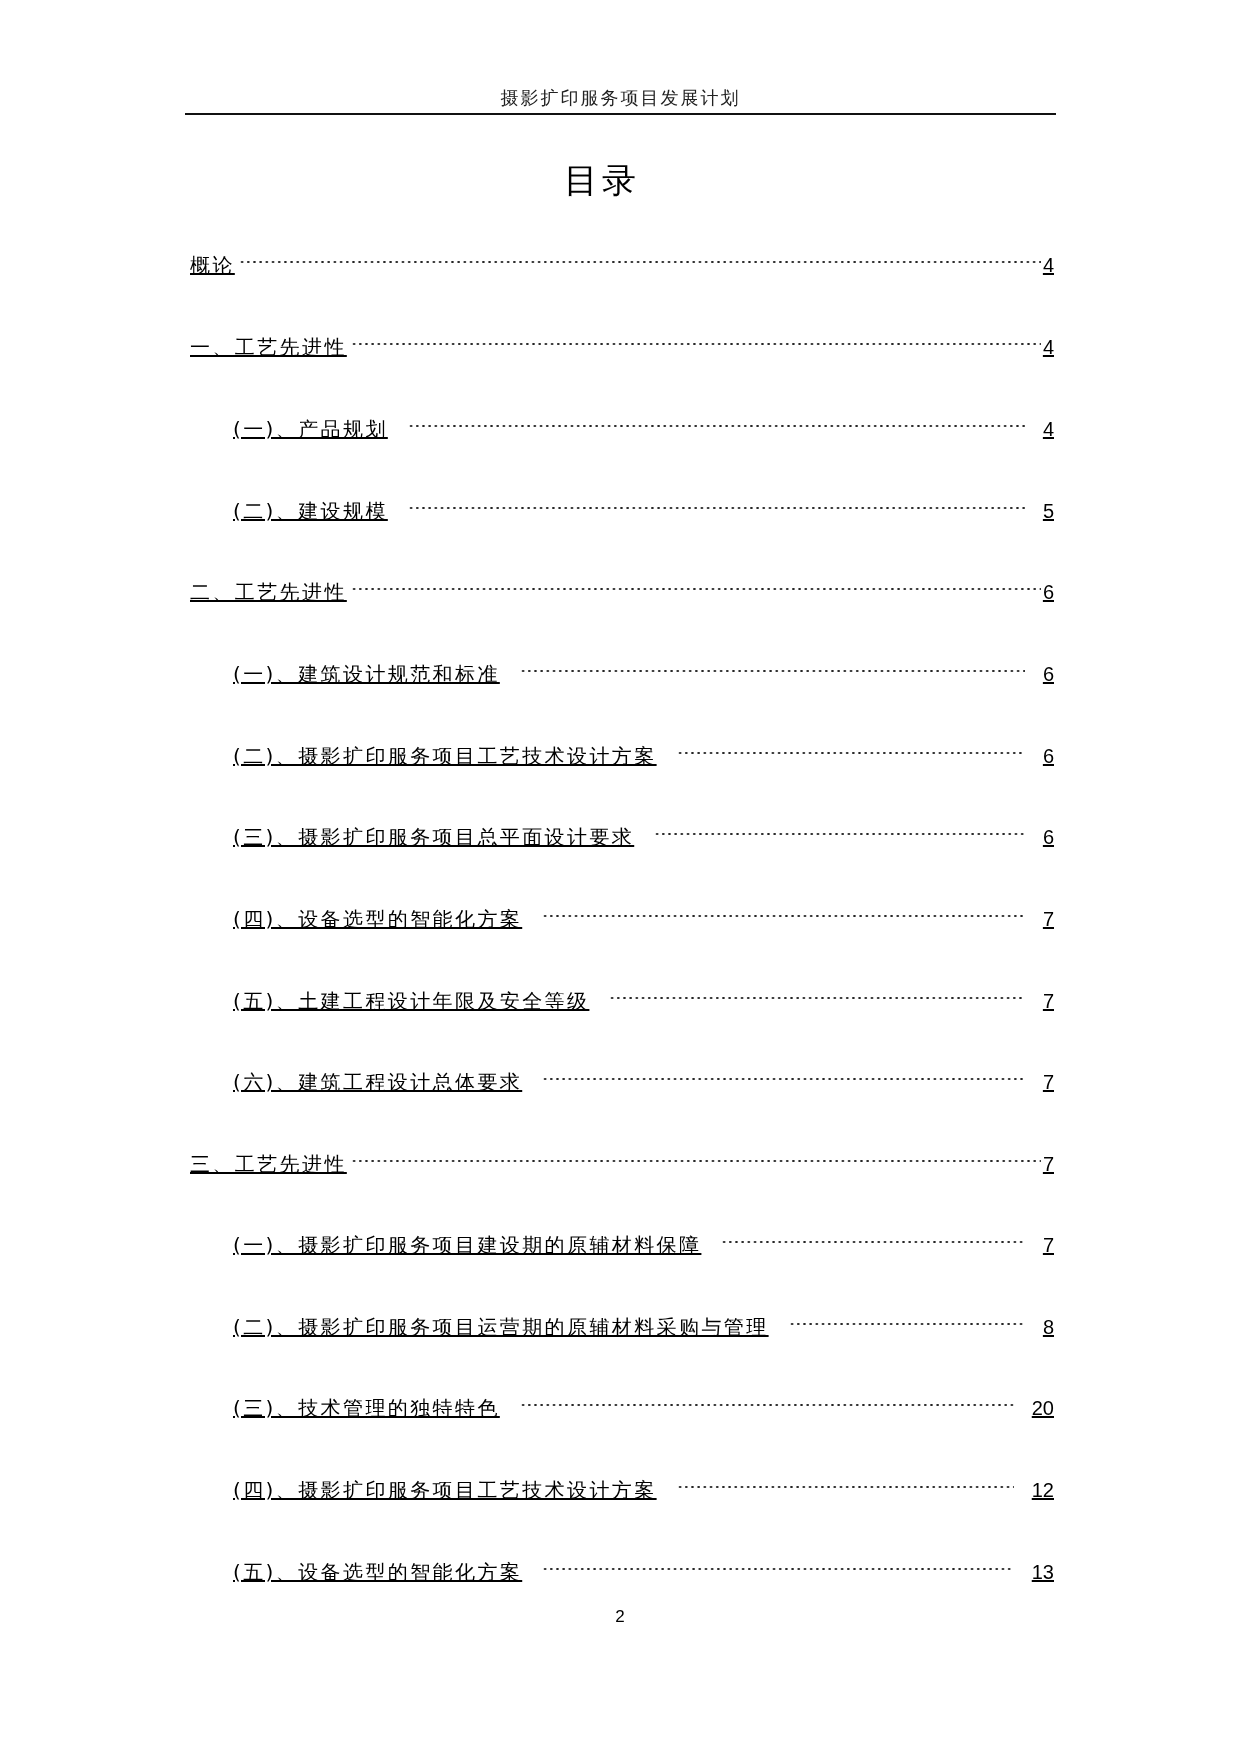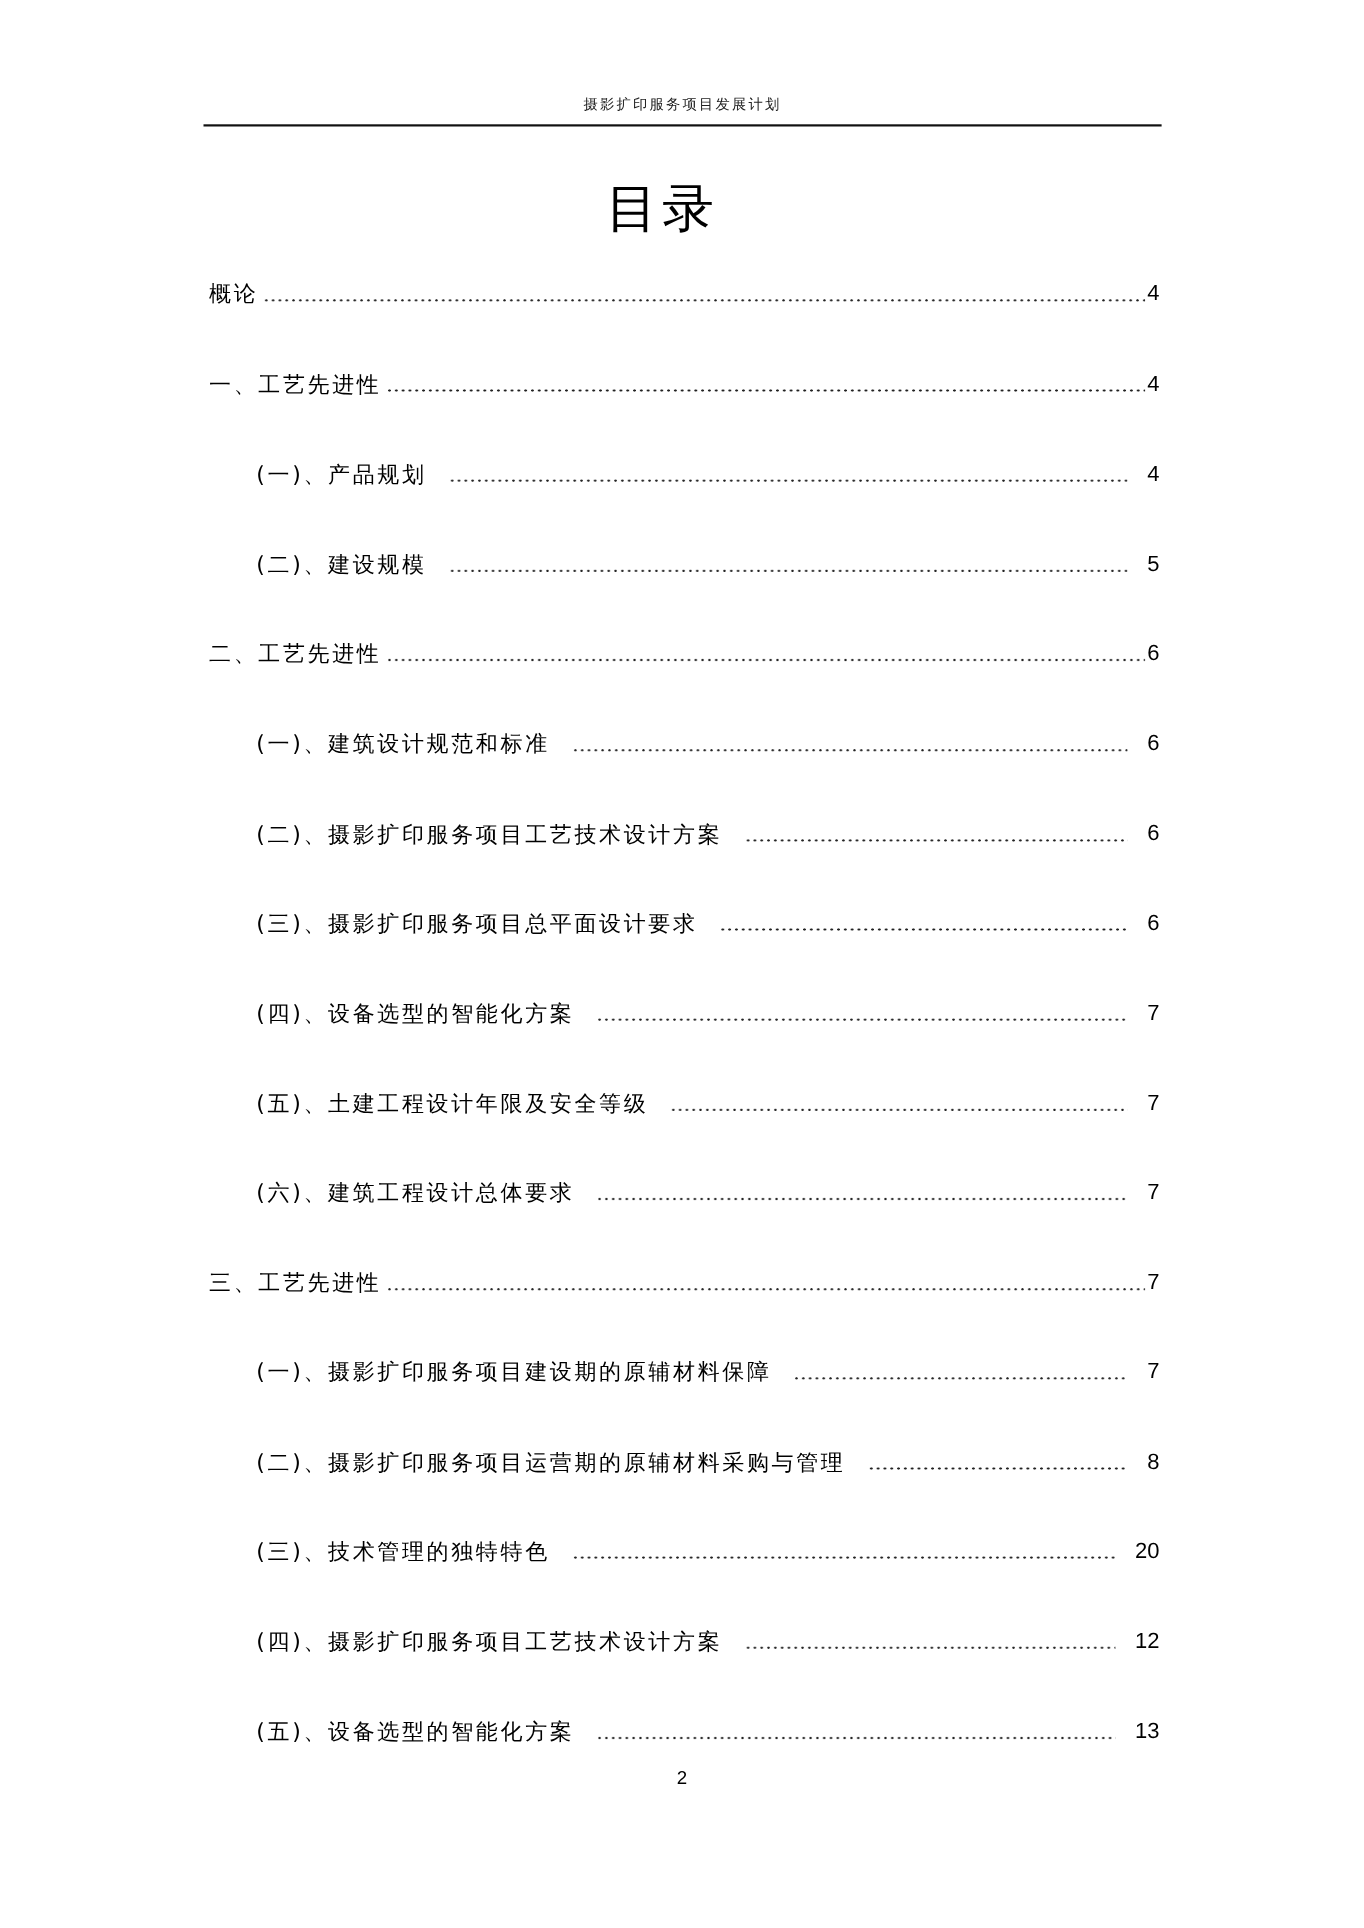--- a/index.html
+++ b/index.html
@@ -2,36 +2,36 @@
 <html><head>
 <meta charset="utf-8">
 <style>
   html, body { margin: 0; padding: 0; background: #ffffff; }
   body {
     width: 1240px; height: 1753px; position: relative; overflow: hidden;
     font-family: "DejaVu Sans", "Liberation Sans", sans-serif; color: #000000;
   }
   .running-header {
     position: absolute; left: 185px; width: 871px; top: 86px;
-    text-align: center; font-size: 13px; letter-spacing: 2px; color: #222222;
+    text-align: center; font-size: 18px; letter-spacing: 2px; color: #222222;
     font-family: "DejaVu Serif", "Liberation Serif", serif;
   }
   .header-rule {
     position: absolute; left: 185px; width: 871px; top: 113px; height: 2px;
     background: #111111;
   }
   .toc-title {
     position: absolute; left: 0; width: 1204px; top: 158px; text-align: center;
-    font-size: 47px; letter-spacing: 4px; font-family: "DejaVu Serif", "Liberation Serif", serif;
+    font-size: 34px; letter-spacing: 4px; font-family: "DejaVu Serif", "Liberation Serif", serif;
   }
   .toc-list { position: absolute; left: 0; top: 0; width: 1240px; }
   .toc-entry {
     position: absolute; left: 190px; width: 864px; height: 30px;
-    display: flex; align-items: flex-end; font-size: 20px; letter-spacing: 2.4px;
-    line-height: 26px; cursor: pointer;
+    display: flex; align-items: center; font-size: 20px; letter-spacing: 2.4px;
+    line-height: 26px; cursor: pointer; text-decoration: underline;
   }
   .toc-entry.level-2 { left: 233px; width: 821px; gap: 16px; }
   .toc-label { white-space: nowrap; flex: none; }
   .toc-leader {
     flex: 1; margin: 0 2px 6px 4px; height: 2px;
     background-image: radial-gradient(circle, #222 0.95px, transparent 1.2px);
     background-size: 6.2px 2px; background-repeat: repeat-x; background-position: left center;
   }
   .toc-page {
     flex: none; font-family: "Liberation Sans", sans-serif; letter-spacing: 0;

